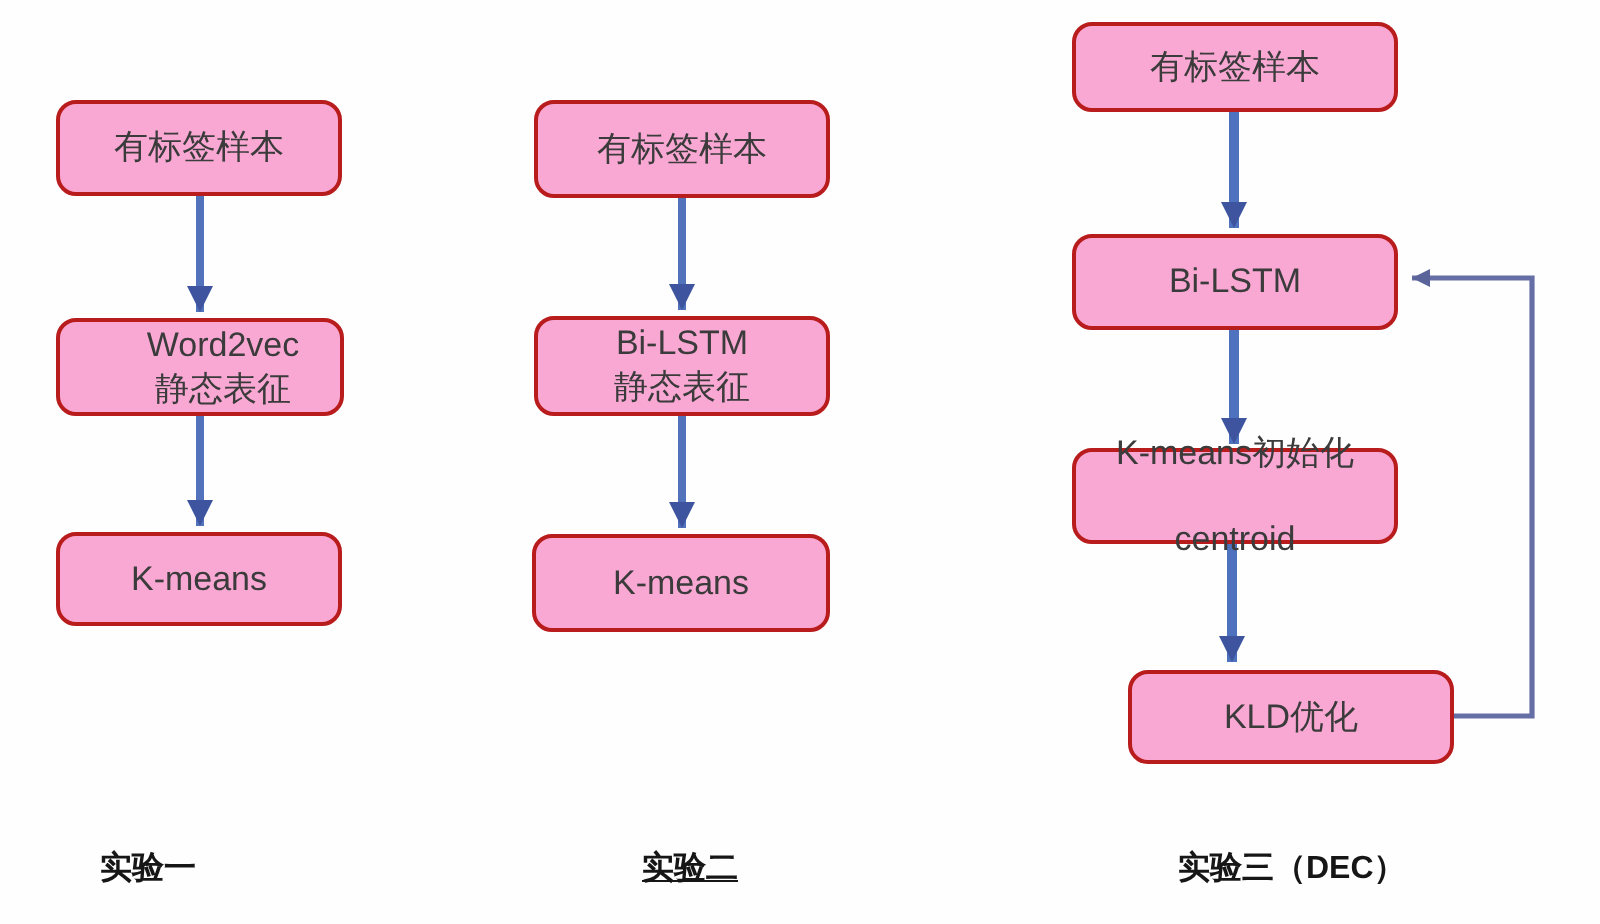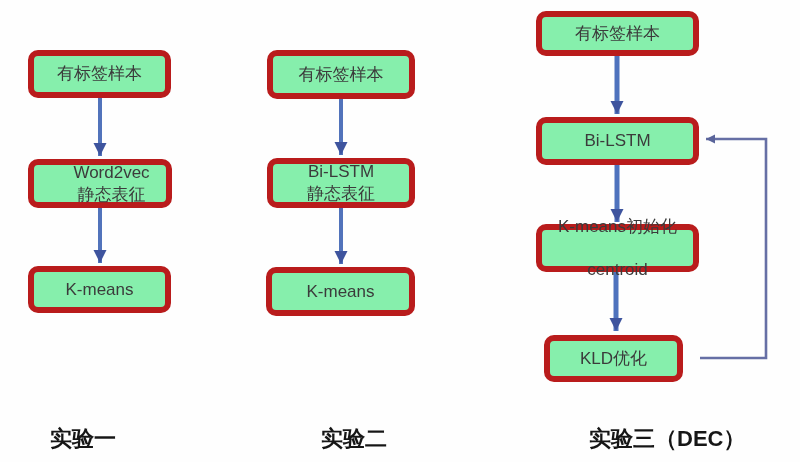--- a/index.html
+++ b/index.html
@@ -31,36 +31,36 @@
     stroke-width: 5;
   }
   .loop {
     stroke: #666fa5;
     stroke-width: 2.6;
     fill: none;
   }
   .node {
     position: absolute;
     box-sizing: border-box;
-    background: #86efac;
-    border: 6px solid #b91c1c;
+    background: #f9a8d4;
+    border: 2px solid #b91c1c;
     border-radius: 10px;
     display: flex;
     flex-direction: column;
     align-items: center;
     justify-content: center;
     font-size: 17px;
     line-height: 22px;
     color: #3b3b3b;
     text-align: center;
     white-space: nowrap;
   }
   .exp-label {
     position: absolute;
-    font-size: 22px;
+    font-size: 16px;
     font-weight: bold;
     color: #161616;
     white-space: nowrap;
   }
 </style>
 </head>
 <body>
 
 <div class="canvas">
 
@@ -102,30 +102,30 @@
   <div class="node" style="left:267px; top:50px; width:148px; height:49px;">
     <span>有标签样本</span>
   </div>
   <div class="node" style="left:267px; top:158px; width:148px; height:50px;">
     <span>Bi-LSTM</span>
     <span>静态表征</span>
   </div>
   <div class="node" style="left:266px; top:267px; width:149px; height:49px;">
     <span>K-means</span>
   </div>
-  <div class="exp-label" style="left:321px; top:424px;">实验二</div>
+  <div class="exp-label" style="left:321px; top:424px;text-decoration:underline;">实验二</div>
 
   <div class="node" style="left:536px; top:11px; width:163px; height:45px;">
     <span>有标签样本</span>
   </div>
   <div class="node" style="left:536px; top:117px; width:163px; height:48px;">
     <span>Bi-LSTM</span>
   </div>
   <div class="node" style="left:536px; top:224px; width:163px; height:48px;gap:21px;">
     <span>K-means初始化</span>
     <span>centroid</span>
   </div>
-  <div class="node" style="left:544px; top:335px; width:139px; height:47px;justify-content:center;">
+  <div class="node" style="left:564px; top:335px; width:163px; height:47px;justify-content:center;">
     <span>KLD优化</span>
   </div>
   <div class="exp-label" style="left:589px; top:424px;">实验三（DEC）</div>
 
 </div>
 
 </body></html>

